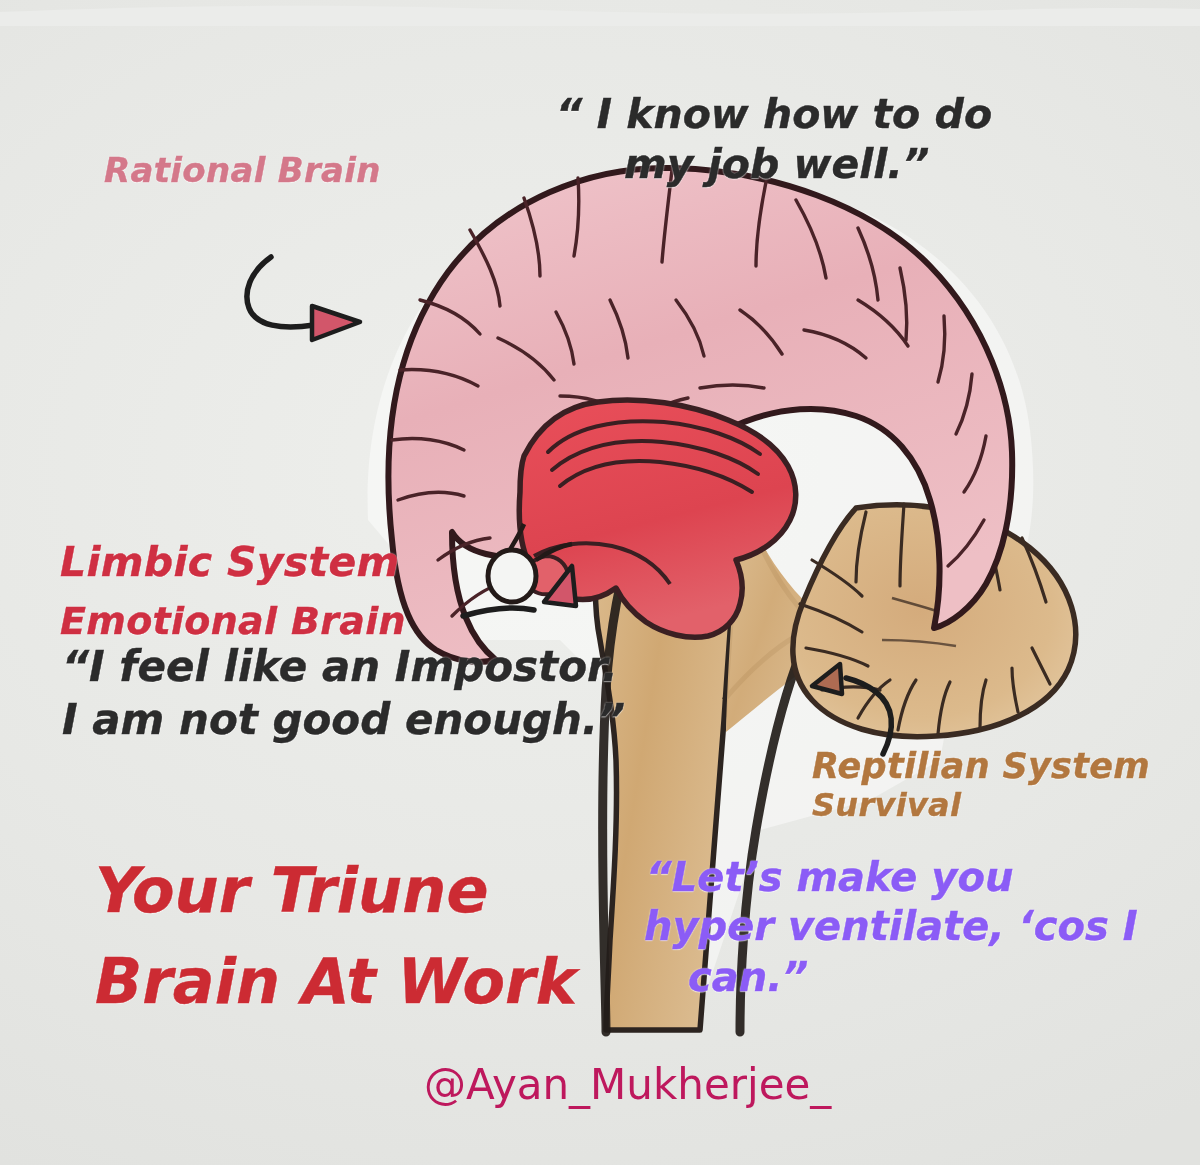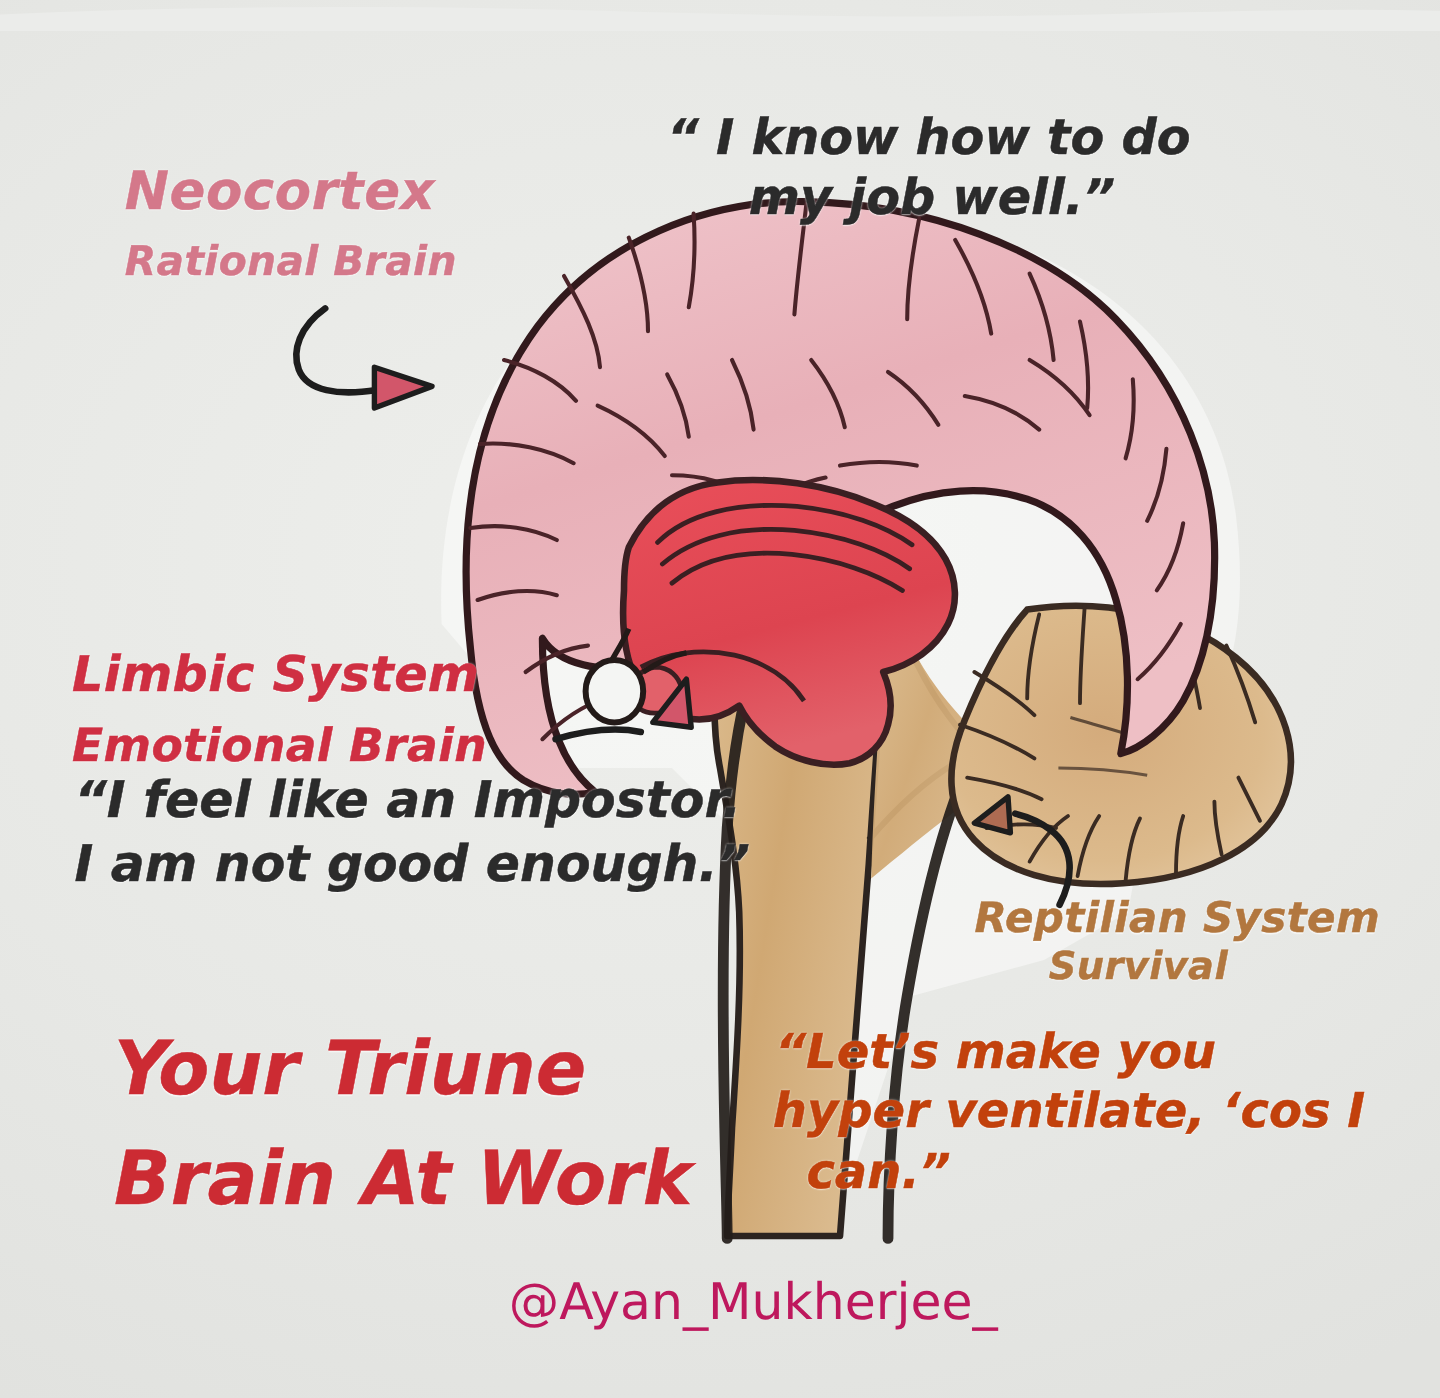--- a/index.html
+++ b/index.html
@@ -61,28 +61,28 @@
     font-style: italic;
     font-weight: 700;
     -webkit-text-stroke: 0.4px currentColor;
     text-shadow: 0 0 2px rgba(255,255,255,.85), 0 1px 1px rgba(255,255,255,.6);
   }
   #neocortex-label   { left: 104px; top: 136px;  font-size: 44px; color: #d4788a; letter-spacing: .5px; }
   #neocortex-label .sub { font-size: 34px; display:block; margin-top: 16px; letter-spacing: .3px;}
   #limbic-label      { left: 60px;  top: 540px;  font-size: 41px; color: #cf2f42; letter-spacing: .3px;}
   #limbic-label .sub { font-size: 38px; display:block; margin-top: 17px;}
   #reptilian-label   { left: 812px; top: 748px;  font-size: 35px; color: #b2773f; letter-spacing: .3px;}
-  #reptilian-label .sub { font-size: 32px; display:block; margin-top: 2px; margin-left: 62px;}
+  #reptilian-label .sub { font-size: 32px; display:block; margin-top: 2px; }
   #quote-neocortex   { left: 556px; top: 92px;   font-size: 41px; color: #2b2b2b; }
   #quote-neocortex .l2 { display:block; margin-left: 68px; margin-top: 6px;}
   #quote-limbic      { left: 62px;  top: 644px;  font-size: 42px; color: #2b2b2b; }
   #quote-limbic .l2  { display:block; margin-top: 8px;}
-  #quote-reptilian   { left: 646px; top: 856px;  font-size: 40px; color: #c2410c; }
+  #quote-reptilian   { left: 646px; top: 856px;  font-size: 40px; color: #8b5cf6; }
   #quote-reptilian .l2 { display:block; margin-top: 6px; margin-left: -2px;}
-  #quote-reptilian .l3 { display:block; margin-top: 8px; margin-left: 26px;}
+  #quote-reptilian .l3 { display:block; margin-top: 8px; margin-left: 42px;}
   #main-title        { left: 95px;  top: 858px;  font-size: 62px; color: #cc2b33; font-weight: 700;}
   #main-title .l2    { display:block; margin-top: 24px;}
   #signature         { left: 424px; top: 1062px; font-size: 42px; color: #be185d;
                        font-weight: 400; -webkit-text-stroke: 0; text-shadow:none;}
 </style>
 </head>
 <body>
 
 <div id="canvas">
 
@@ -282,21 +282,21 @@
       <path d="M463,616 C490,608 514,606 534,610" fill="none" stroke="#1d1d1d" stroke-width="5.5" stroke-linecap="round"></path>
       <path d="M544,602 L572,566 L576,606 Z" fill="#d2566a" stroke="#1d1d1d" stroke-width="4.5" stroke-linejoin="round"></path>
     </g>
 
     <g>
       <path d="M883,754 C896,728 894,706 876,692 C866,684 854,680 846,678" fill="none" stroke="#1d1d1d" stroke-width="5.5" stroke-linecap="round"></path>
       <path d="M840,664 L812,686 L842,694 Z" fill="#ae6b52" stroke="#1d1d1d" stroke-width="4.5" stroke-linejoin="round"></path>
     </g>
   </svg>
 
-  <div class="txt marker" id="neocortex-label"><span>Neocortex</span><span class="sub">Rational Brain</span></div>
+  <div class="txt marker" id="neocortex-label"><span class="sub">Rational Brain</span></div>
 
   <div class="txt marker" id="limbic-label"><span>Limbic System</span><span class="sub">Emotional Brain</span></div>
 
   <div class="txt marker" id="reptilian-label"><span>Reptilian System</span><span class="sub">Survival</span></div>
 
   <div class="txt marker" id="quote-limbic"><span>“I feel like an Impostor.</span><span class="l2">I am not good enough.”</span></div>
 
   <div class="txt marker" id="quote-neocortex"><span>“ I know how to do</span><span class="l2">my job well.”</span></div>
 
   <div class="txt marker" id="quote-reptilian"><span>“Let’s make you</span><span class="l2">hyper ventilate, ‘cos I</span><span class="l3">can.”</span></div>

